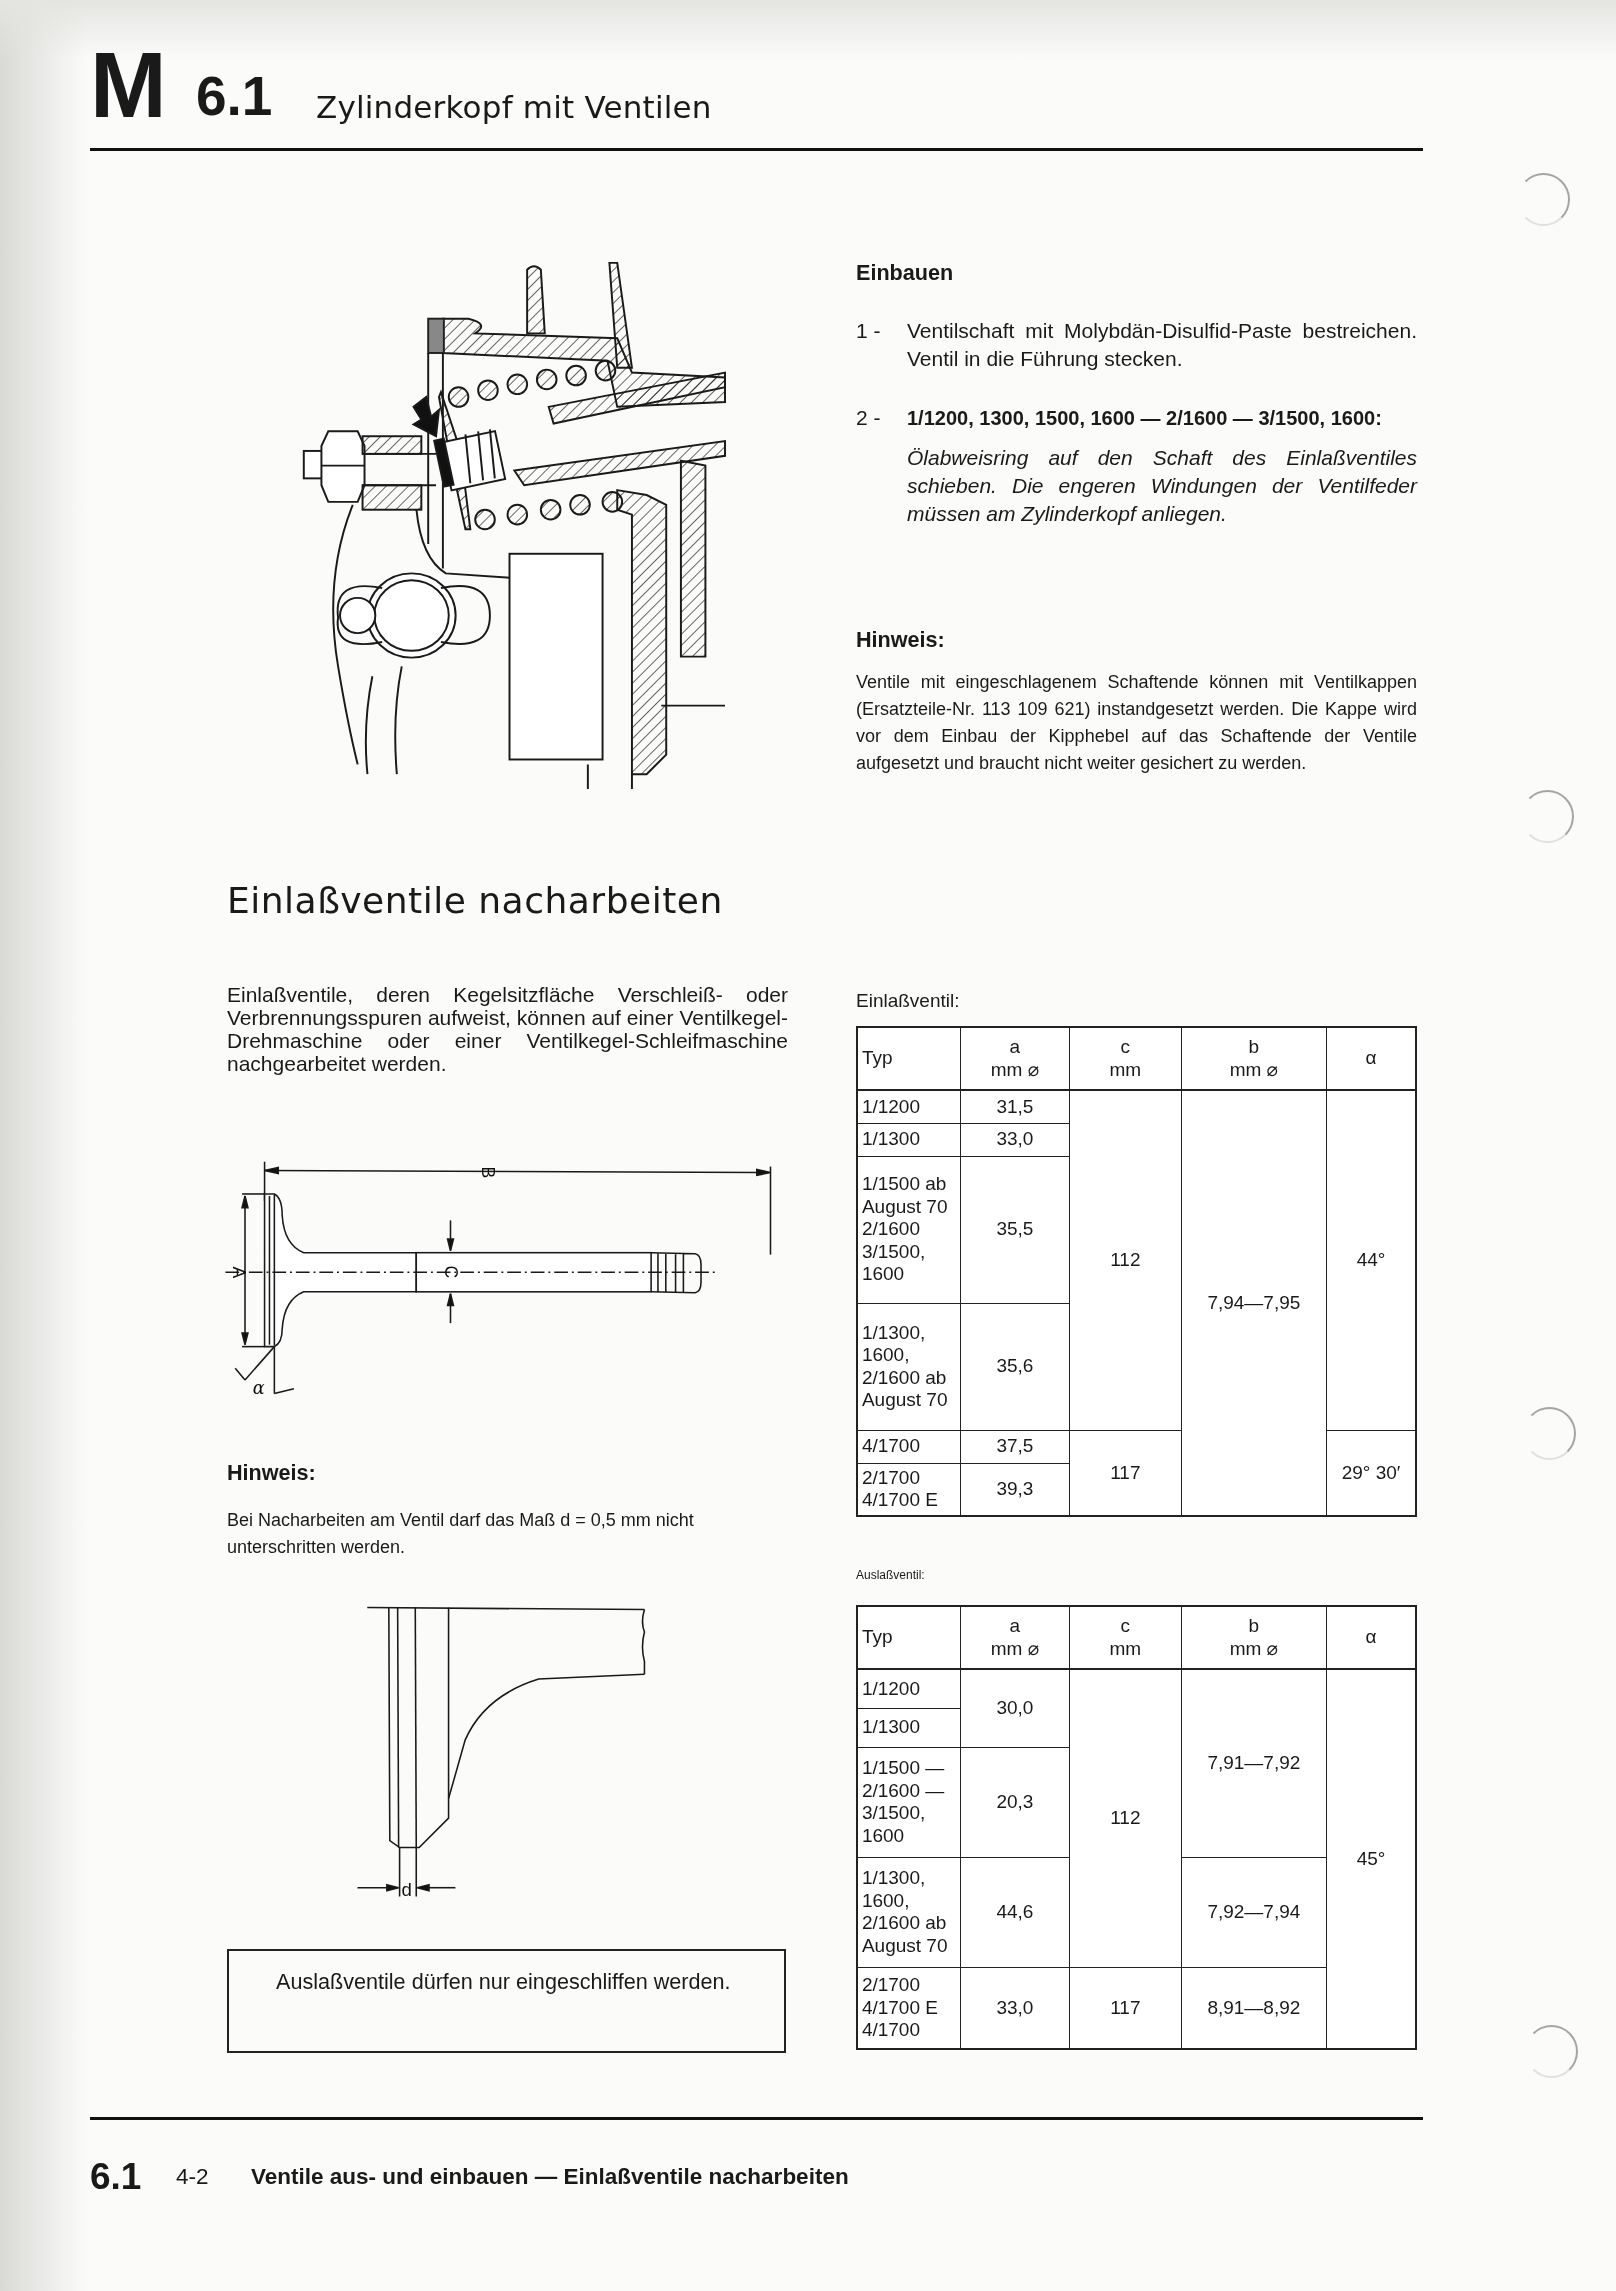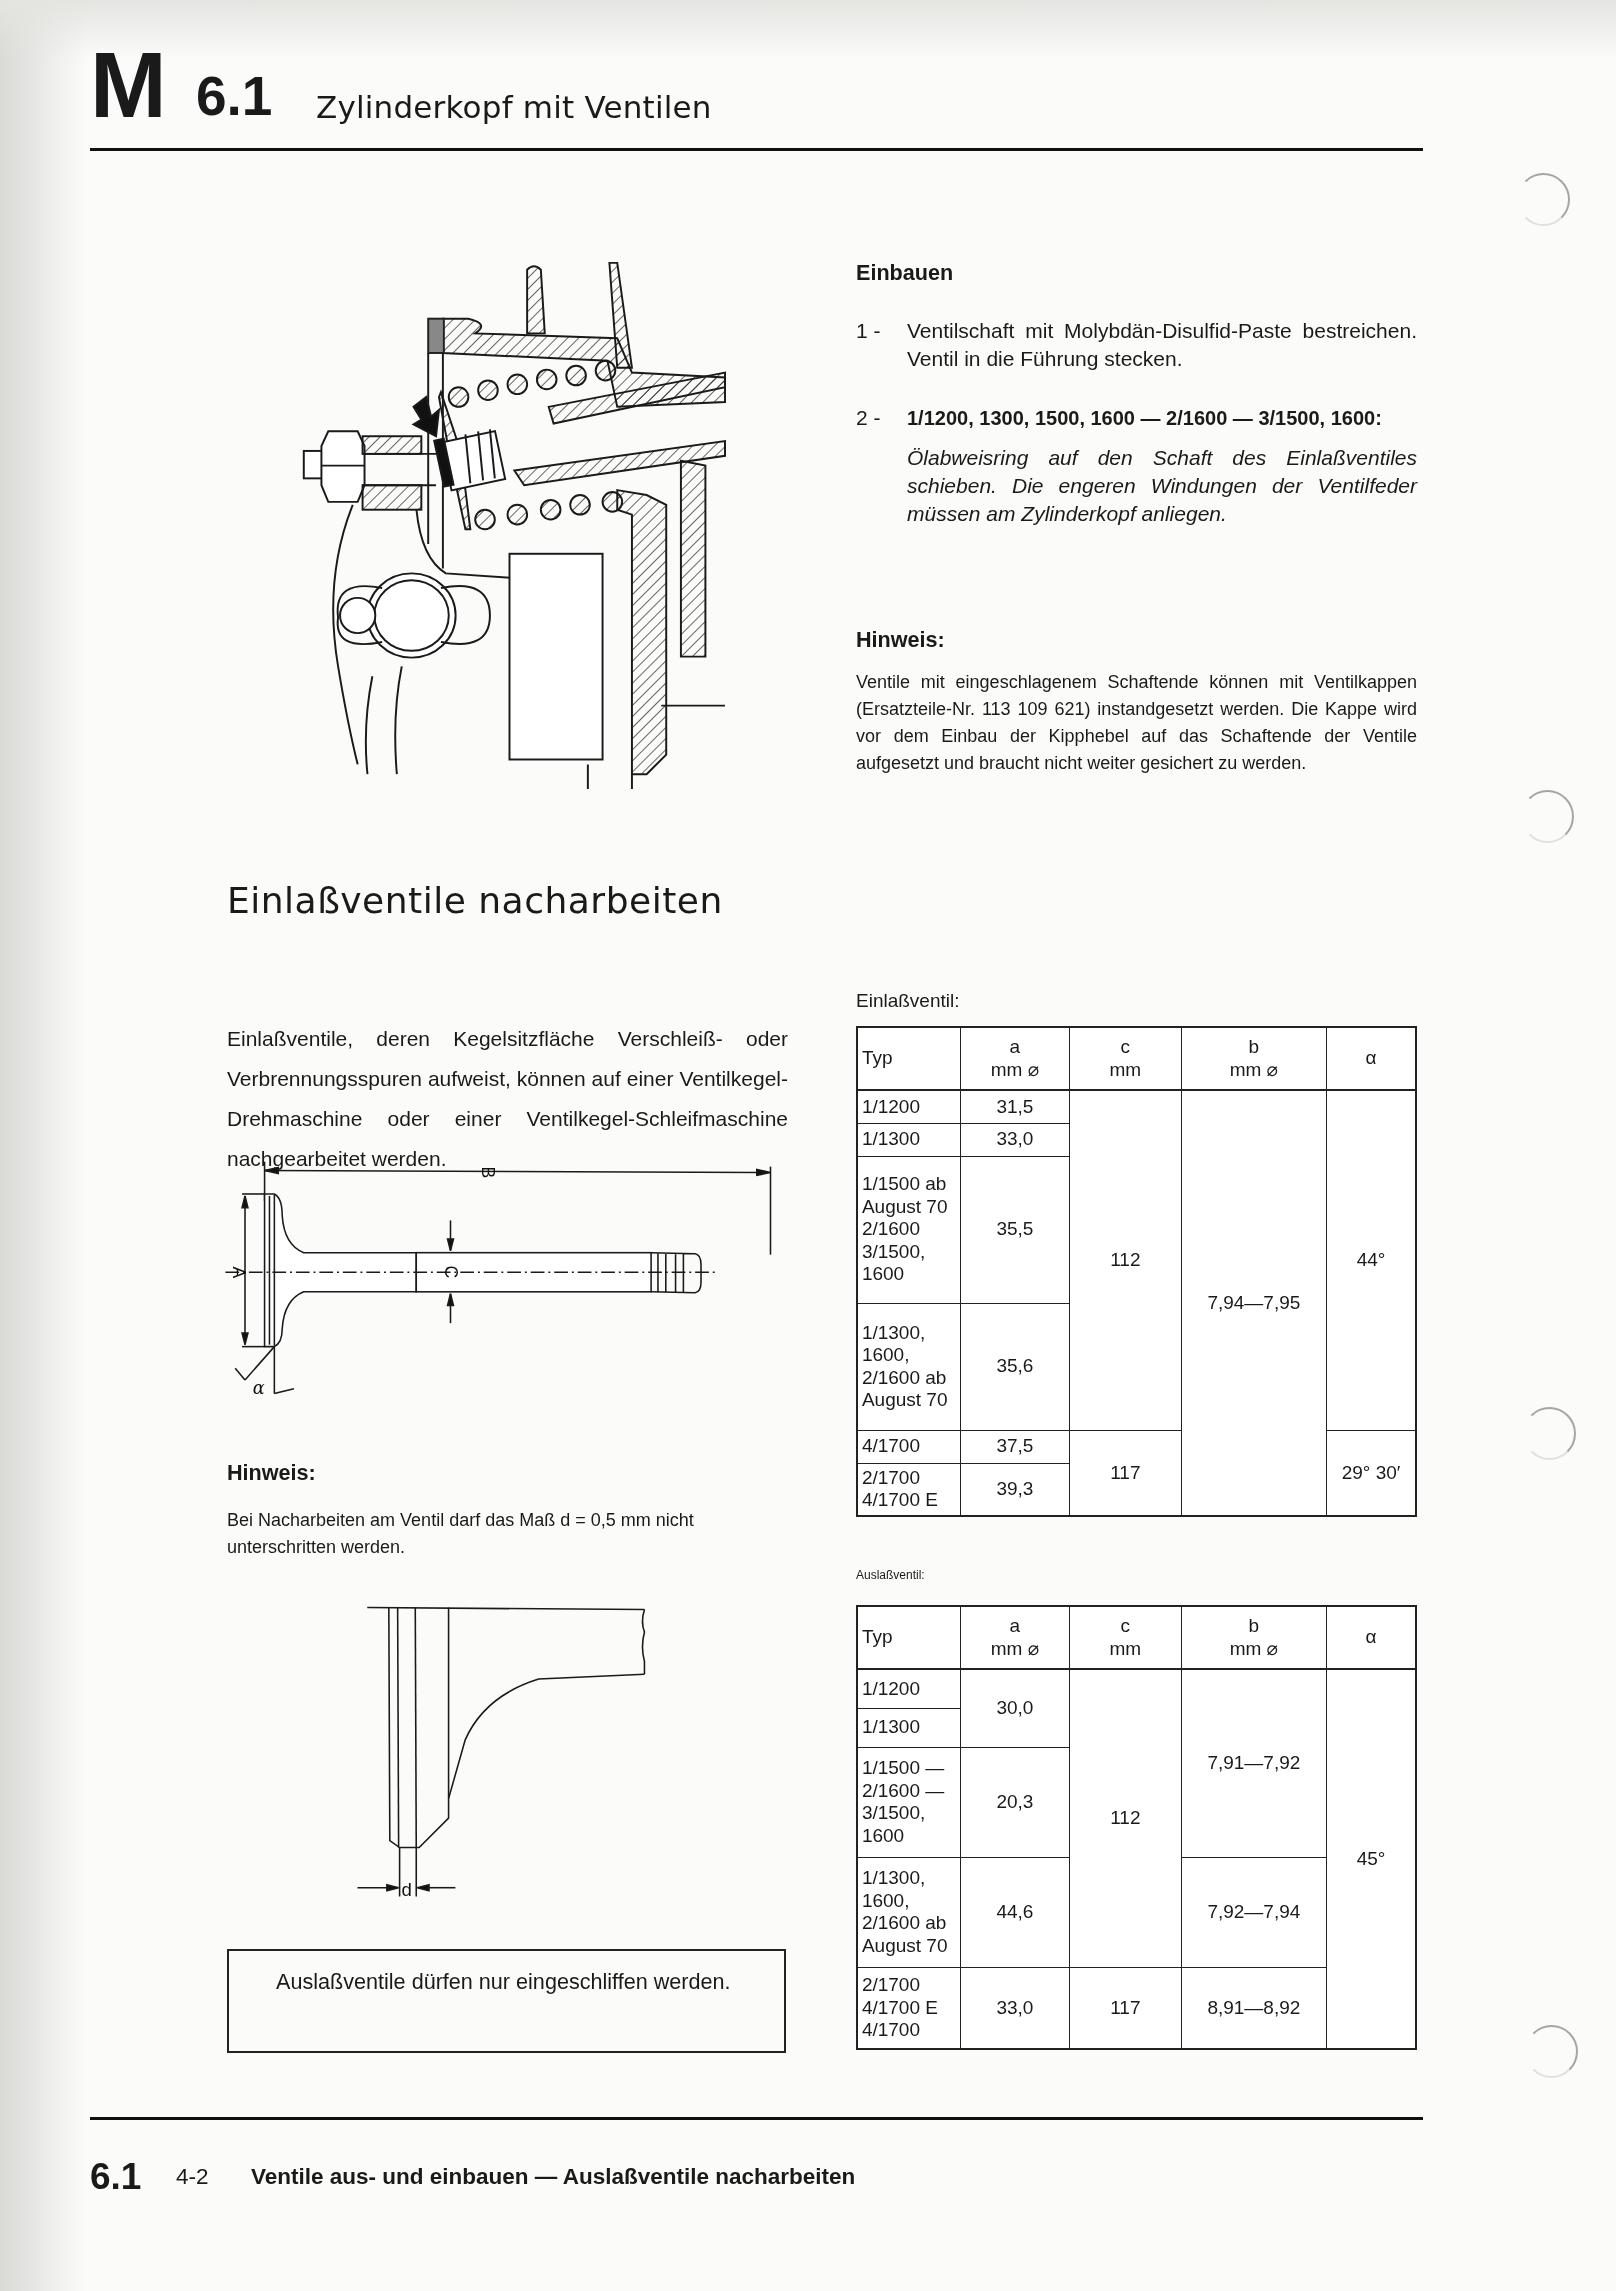--- a/index.html
+++ b/index.html
@@ -23,21 +23,21 @@
   }
   .header-num {
     left: 196px; top: 69px; font-size: 55px; font-weight: bold; line-height: 1;
   }
   .header-title {
     left: 316px; top: 92px; font-size: 31px; line-height: 1;
     font-family: "DejaVu Sans", sans-serif; letter-spacing: 0.2px;
   }
   .rule { position: absolute; background: #111; height: 2.9px; }
   .h-bold { font-weight: bold; font-size: 21.6px; }
-  .body-text { font-size: 21px; line-height: 40px; text-align: justify; margin-top: 36px; }
+  .body-text { font-size: 21px; line-height: 23px; text-align: justify; }
   .small-text { font-size: 18px; line-height: 27px; text-align: justify; }
   .list-item { position: absolute; left: 856px; width: 561px; font-size: 21px; line-height: 28px; }
   .list-num { position: absolute; left: 0; top: 0; }
   .list-body { margin-left: 51px; text-align: justify; }
   .section-title {
     left: 227px; top: 880px; font-size: 36px; letter-spacing: 0.5px;
     font-family: "DejaVu Sans", sans-serif;
   }
   table.spec {
     position: absolute; border-collapse: collapse; font-size: 19px;
@@ -339,14 +339,14 @@
       <td class="c">33,0</td>
       <td class="c">117</td>
       <td class="c">8,91—8,92</td>
     </tr>
   </tbody>
 </table>
 
 <div class="rule" style="left:90px; top:2117px; width:1333px;"></div>
 <div class="abs footer-num">6.1</div>
 <div class="abs footer-page">4-2</div>
-<div class="abs footer-title">Ventile aus- und einbauen — Auslaßventile nacharbeiten</div>
+<div class="abs footer-title">Ventile aus- und einbauen — Einlaßventile nacharbeiten</div>
 
 
 </body></html>

